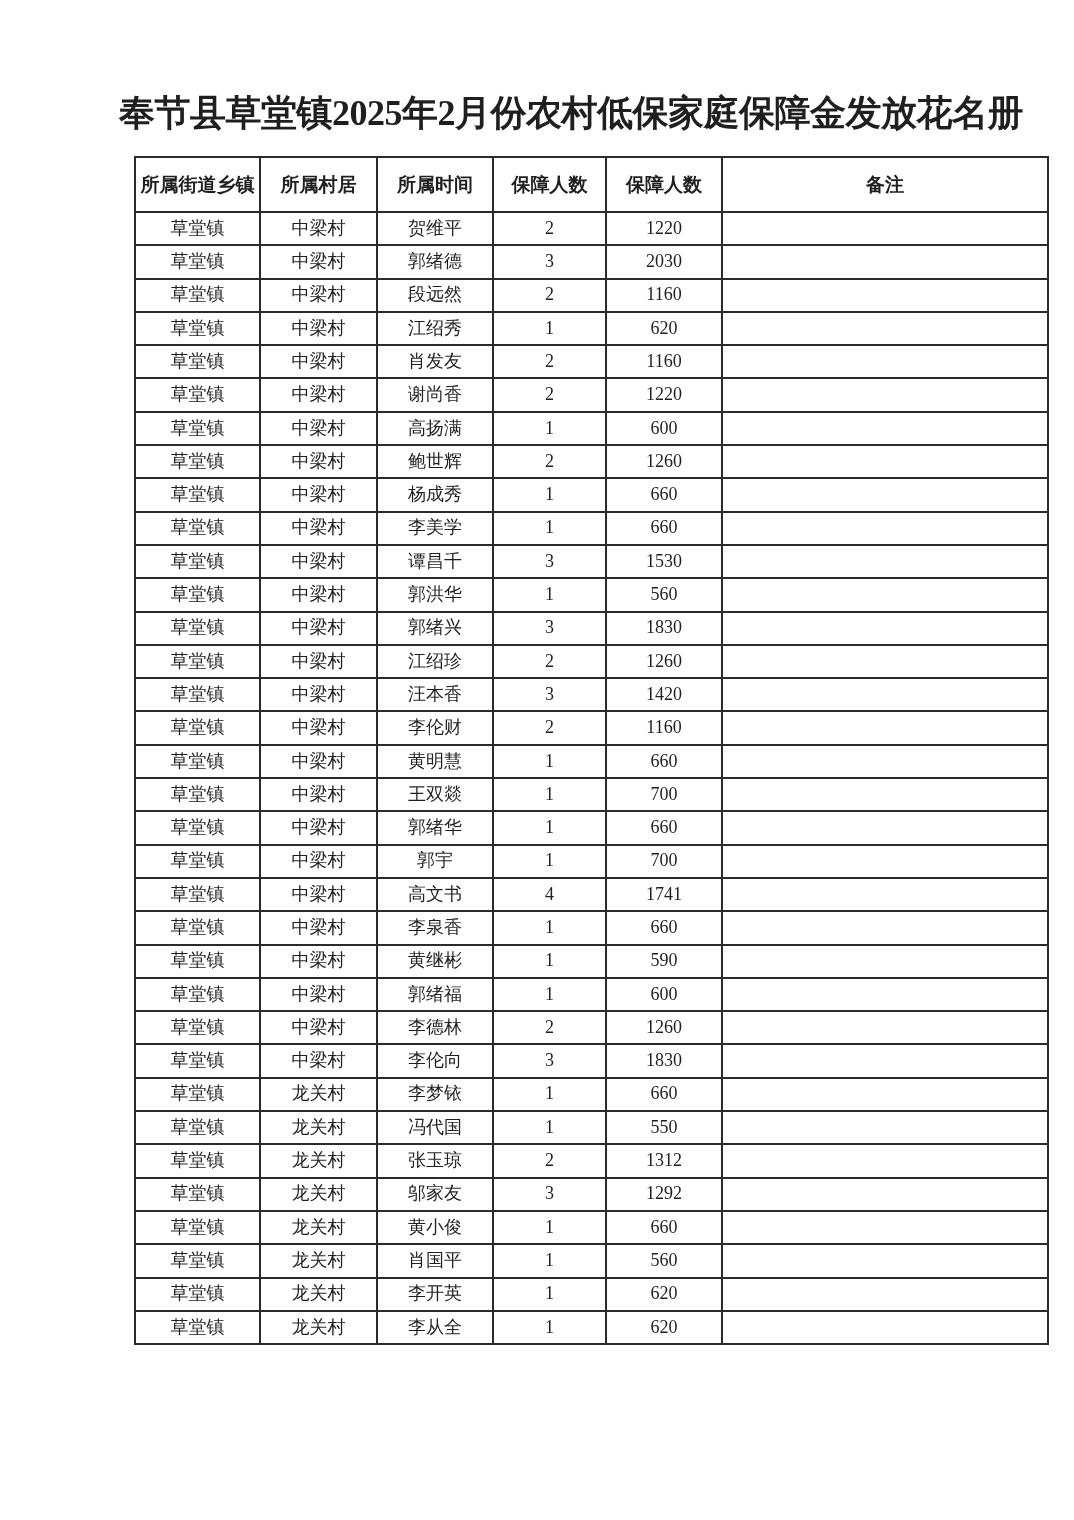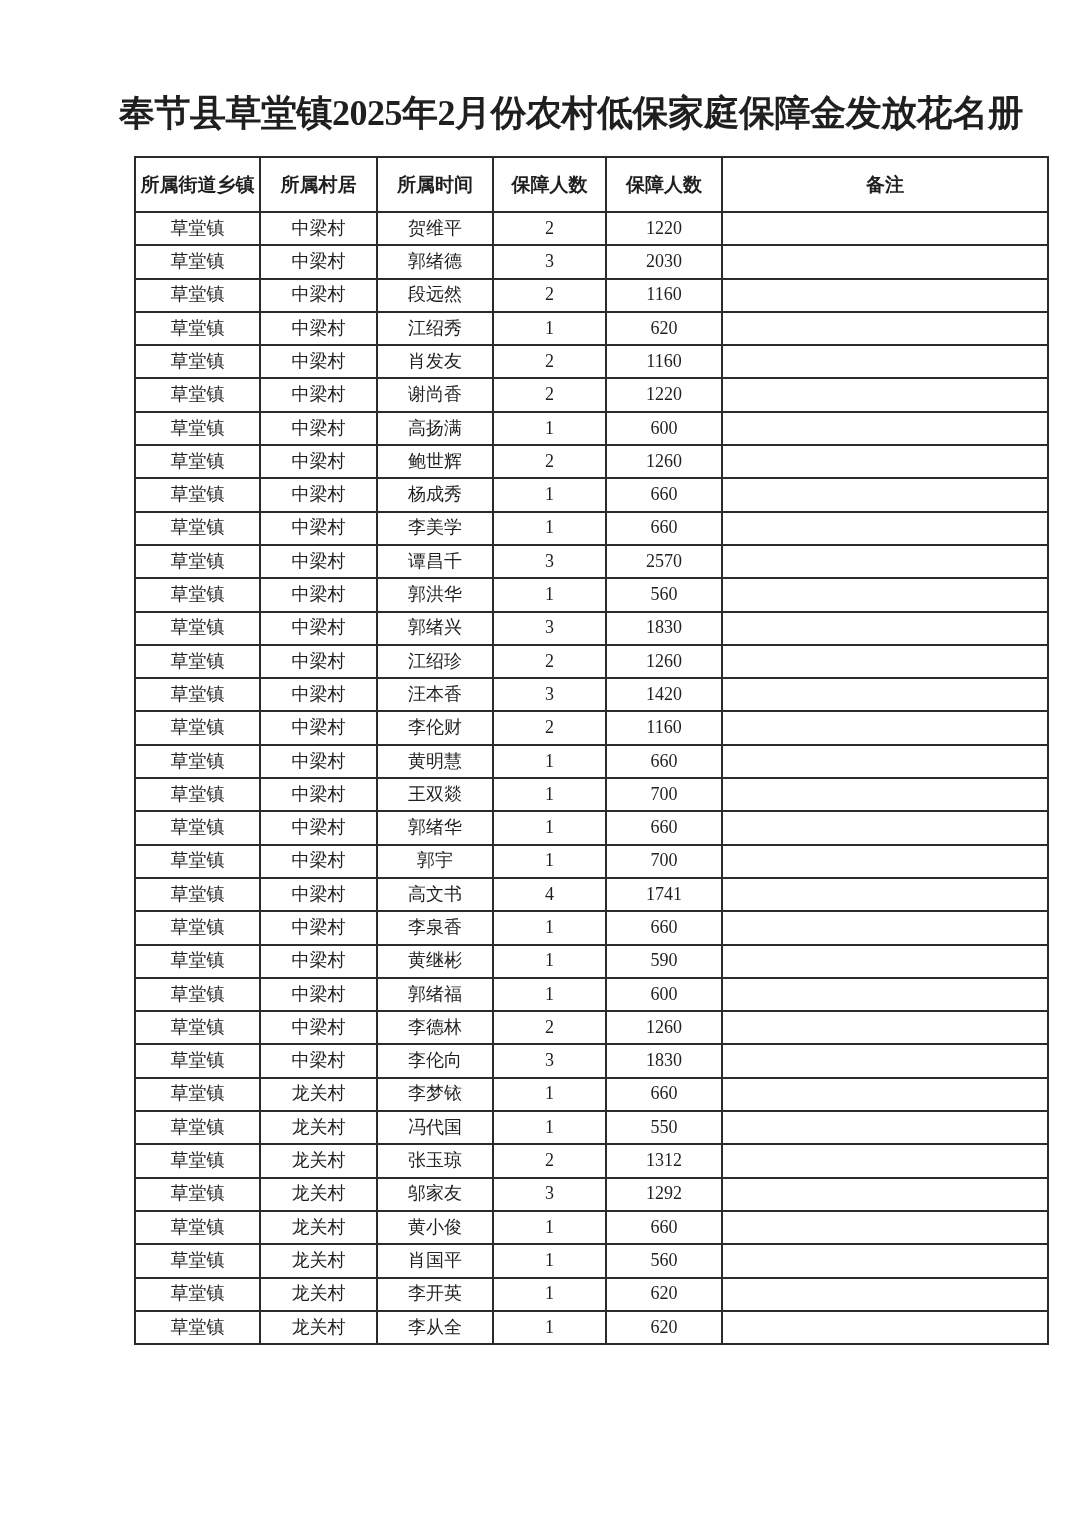--- a/index.html
+++ b/index.html
@@ -170,21 +170,21 @@
     <td>李美学</td>
     <td>1</td>
     <td>660</td>
     <td></td>
   </tr>
         <tr>
     <td>草堂镇</td>
     <td>中梁村</td>
     <td>谭昌千</td>
     <td>3</td>
-    <td>2570</td>
+    <td>1530</td>
     <td></td>
   </tr>
         <tr>
     <td>草堂镇</td>
     <td>中梁村</td>
     <td>郭洪华</td>
     <td>1</td>
     <td>560</td>
     <td></td>
   </tr>

